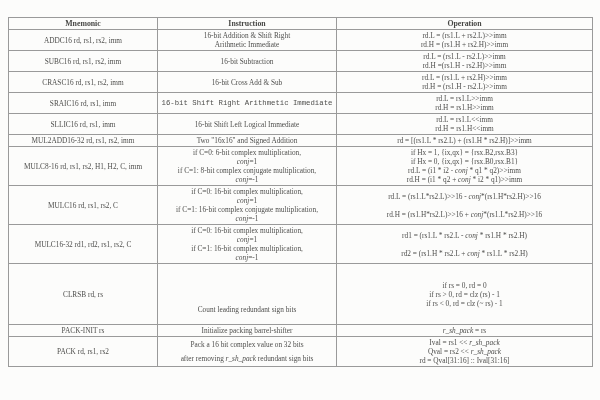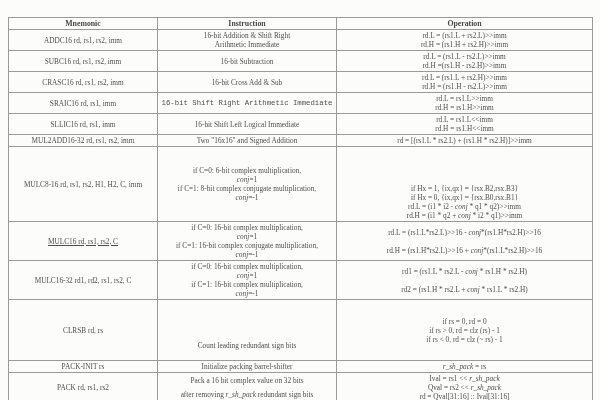--- a/index.html
+++ b/index.html
@@ -166,31 +166,31 @@
           </td>
           <td>
             <div class="cf" style="min-height: 36px;">
               <div class="ln">if C=0: 6-bit complex multiplication,</div>
               <div class="ln"><i>conj</i>=1</div>
               <div class="ln">if C=1: 8-bit complex conjugate multiplication,</div>
               <div class="ln"><i>conj</i>=-1</div>
             </div>
           </td>
           <td>
-            <div class="cf" style="min-height: 36px; margin-top: 36px;">
+            <div class="cf" style="min-height: 36px;">
               <div class="ln">if Hx = 1, {ix,qx} = {rsx.B2,rsx.B3}</div>
               <div class="ln">if Hx = 0, {ix,qx} = {rsx.B0,rsx.B1}</div>
               <div class="ln">rd.L = (i1 * i2 - <i>conj</i> * q1 * q2)&gt;&gt;imm</div>
               <div class="ln">rd.H = (i1 * q2 + <i>conj</i> * i2 * q1)&gt;&gt;imm</div>
             </div>
           </td>
         </tr>
         <tr>
           <td>
-            <div class="cf" style="min-height: 36px; text-decoration: underline;">
+            <div class="cf" style="min-height: 36px;">
               <div class="ln">MULC16 rd, rs1, rs2, C</div>
             </div>
           </td>
           <td>
             <div class="cf" style="min-height: 36px;">
               <div class="ln">if C=0: 16-bit complex multiplication,</div>
               <div class="ln"><i>conj</i>=1</div>
               <div class="ln">if C=1: 16-bit complex conjugate multiplication,</div>
               <div class="ln"><i>conj</i>=-1</div>
             </div>

